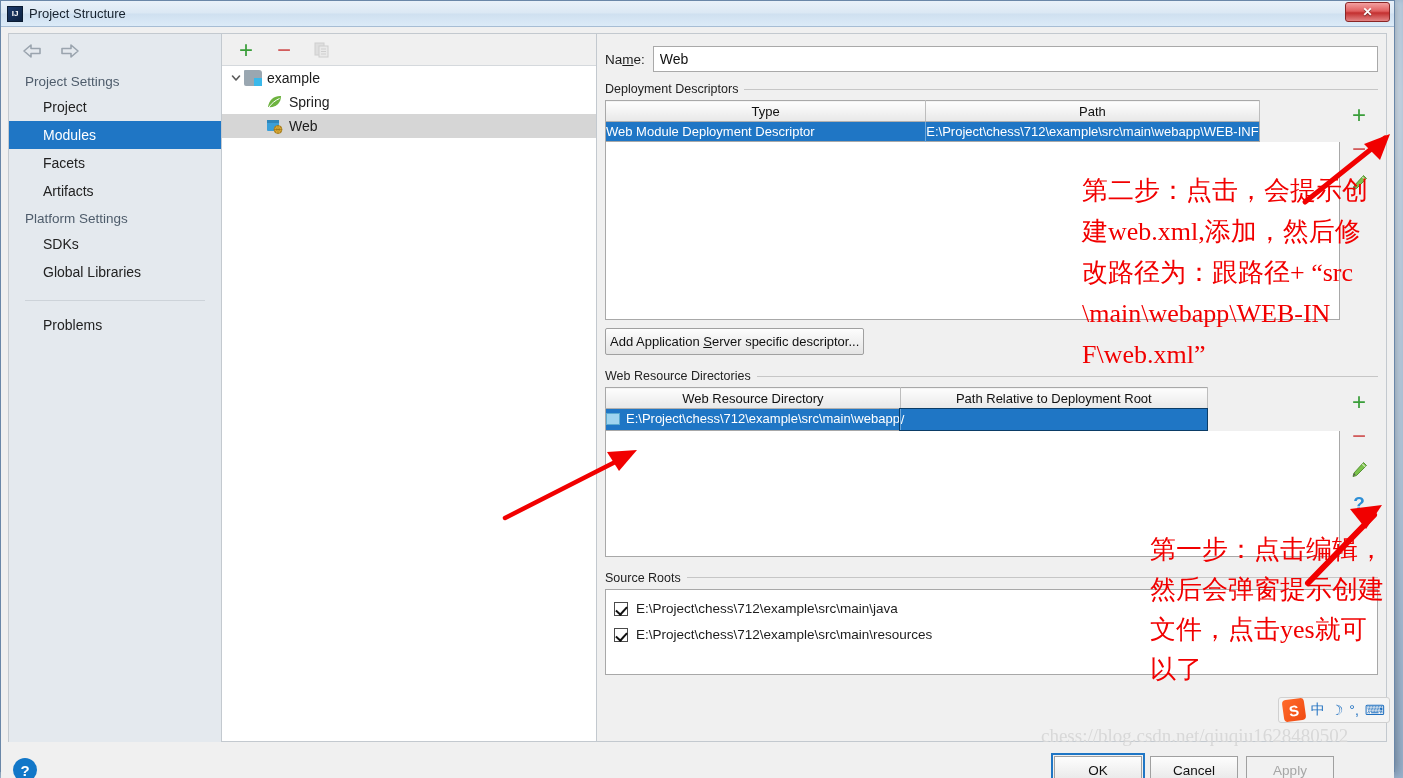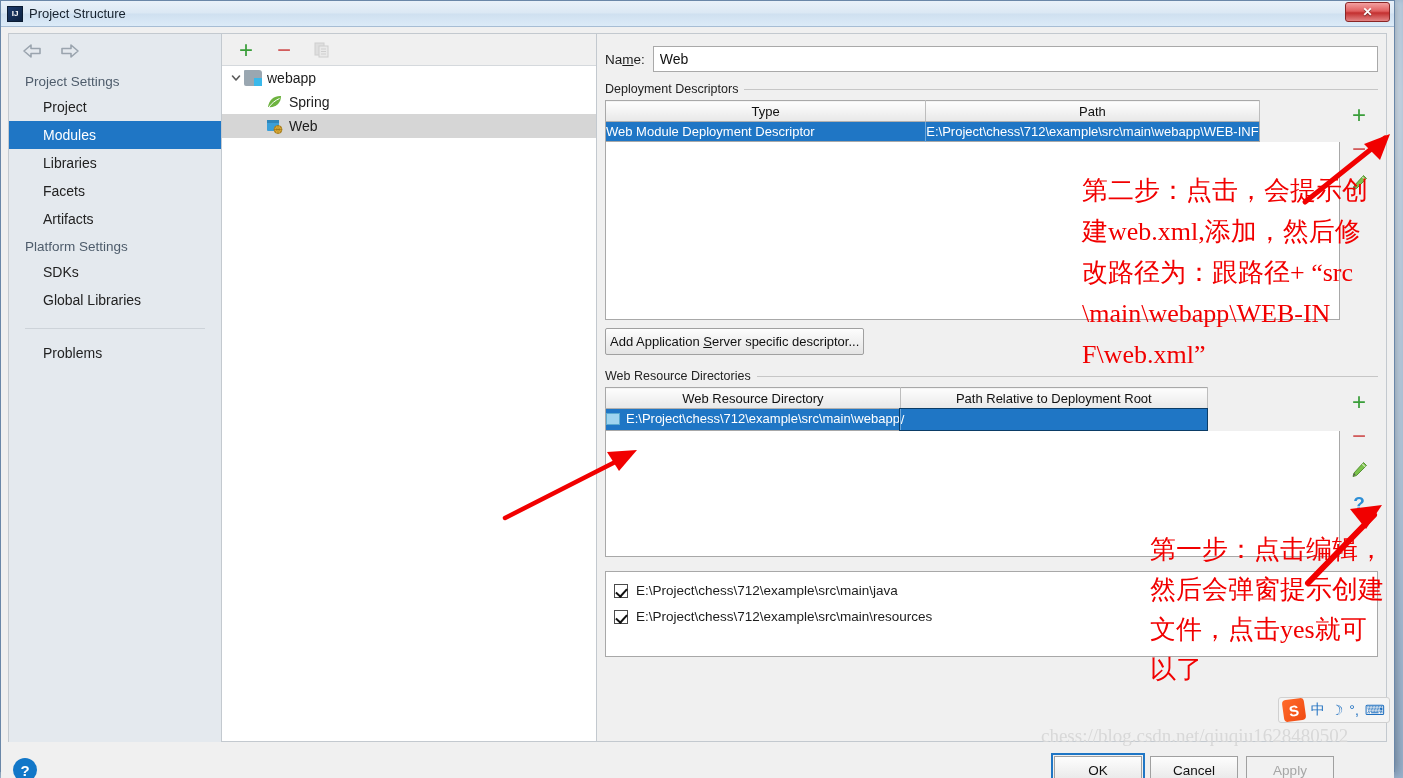--- a/index.html
+++ b/index.html
@@ -267,21 +267,20 @@
         <span class="nav-arrow">
           <svg width="22" height="18" viewBox="0 0 22 18">
               <path d="M19 9 L12 3 L12 6.5 L3 6.5 L3 11.5 L12 11.5 L12 15 Z" fill="none" stroke="#9aa4ae" stroke-width="1.6" stroke-linejoin="round"></path>
             </svg>
         </span>
       </div>
 
       <div class="sb-group">Project Settings</div>
       <div class="sb-item">Project</div>
       <div class="sb-item selected">Modules</div>
-      <div class="sb-item">Libraries</div>
       <div class="sb-item">Facets</div>
       <div class="sb-item">Artifacts</div>
 
       <div class="sb-group">Platform Settings</div>
       <div class="sb-item">SDKs</div>
       <div class="sb-item">Global Libraries</div>
 
       <div class="sb-sep"></div>
       <div class="sb-item">Problems</div>
     </div>
@@ -301,21 +300,21 @@
         </span>
       </div>
 
       <div class="tree-row" style="padding-left:6px;">
         <span class="twisty">
           <svg width="12" height="12" viewBox="0 0 12 12">
               <path d="M2.5 4 L6 8 L9.5 4" fill="none" stroke="#5a5a5a" stroke-width="1.6" stroke-linecap="round" stroke-linejoin="round"></path>
             </svg>
         </span>
         <span class="tree-ico folder-ico"></span>
-        <span>webapp</span>
+        <span>example</span>
       </div>
 
       <div class="tree-row" style="padding-left:44px;">
         <span class="tree-ico spring-ico">
           <svg width="17" height="16" viewBox="0 0 17 16">
               <path d="M2 13 C3 5 9 1.5 15 2 C15 9 10 14 2 13 Z" fill="#6db33f"></path>
               <path d="M3 13 C6 9 9 6.5 13.5 4.5" fill="none" stroke="#ffffff" stroke-width="1"></path>
             </svg>
         </span>
         <span>Spring</span>
@@ -435,20 +434,24 @@
               </svg>
             </span>
             <span class="tb-btn">
               <span style="color:#2d8fd6;font-size:19px;font-weight:bold;">?</span>
             </span>
           </div>
         </div>
       </div>
 
       <div class="sect" style="margin-top:14px;">
+        <div class="sect-title">
+          <span>Source Roots</span>
+          <span class="rule"></span>
+        </div>
         <div class="sr-box">
           <div class="sr-row">
             <span class="cbx"></span>
             <span>E:\Project\chess\712\example\src\main\java</span>
           </div>
           <div class="sr-row">
             <span class="cbx"></span>
             <span>E:\Project\chess\712\example\src\main\resources</span>
           </div>
         </div>

